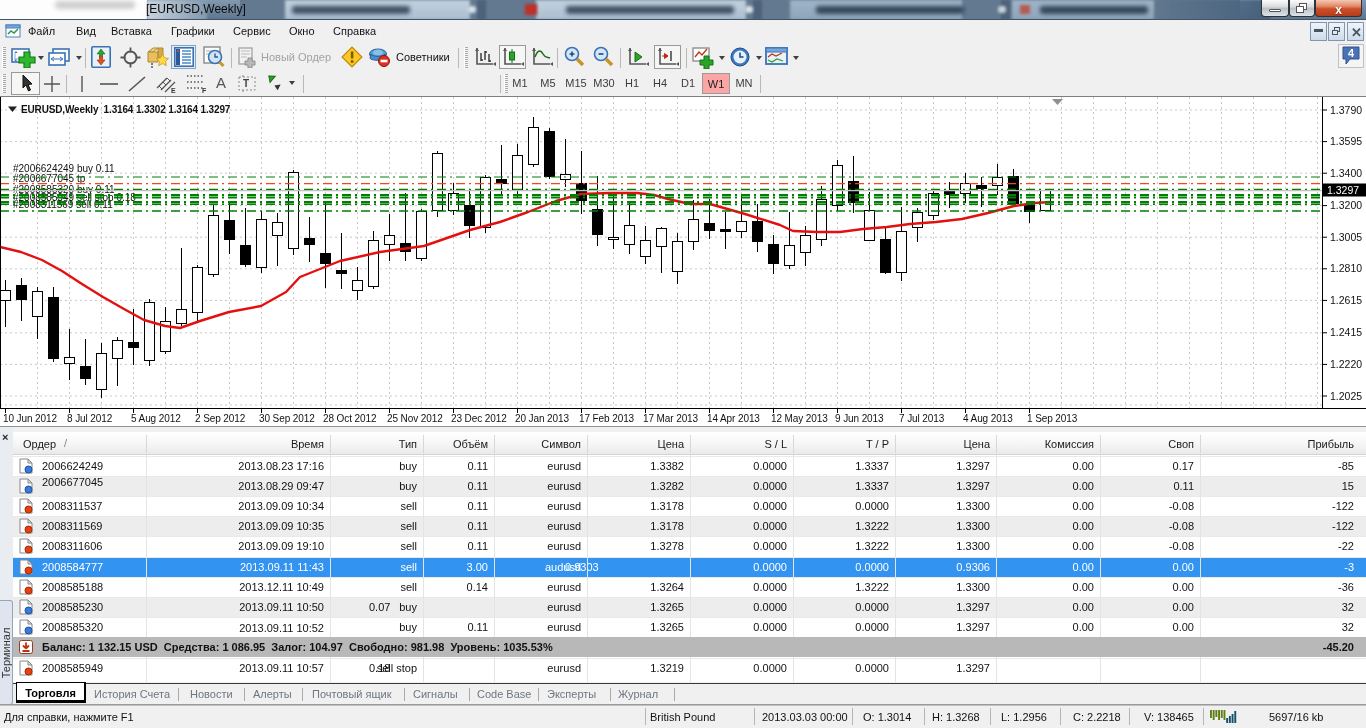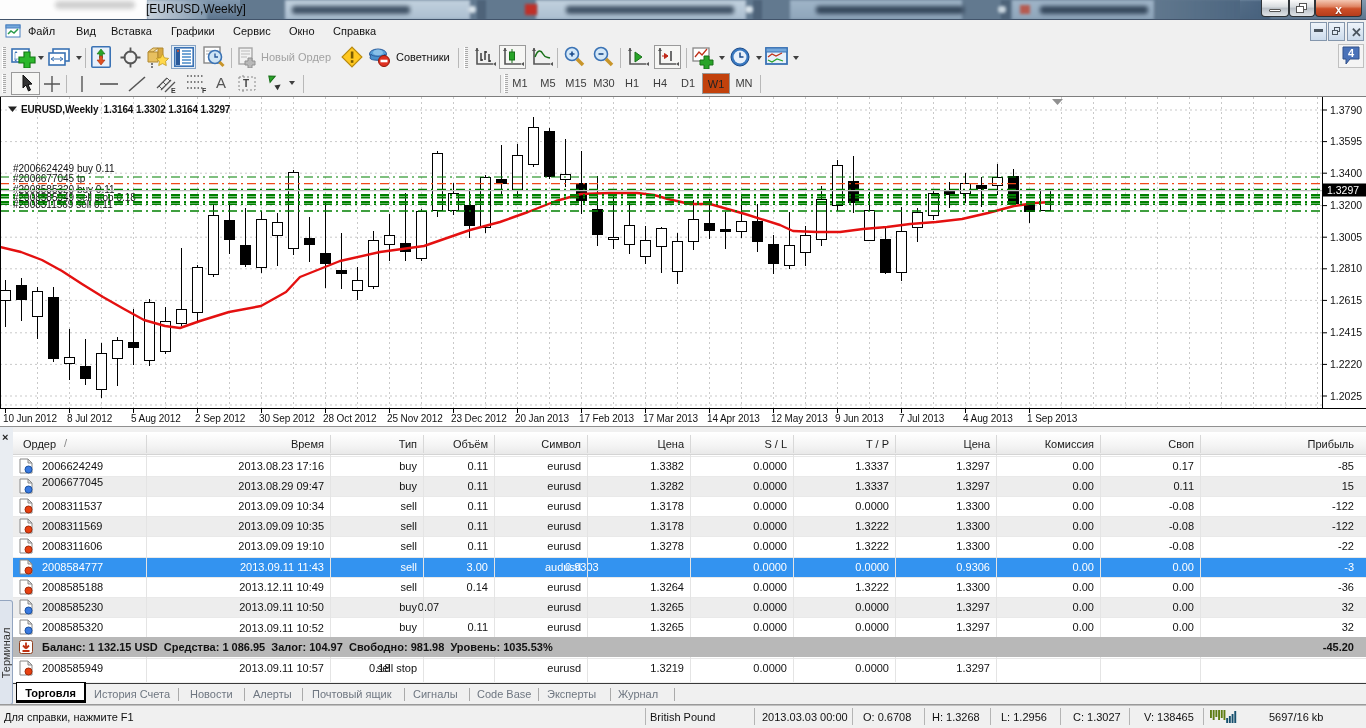--- a/index.html
+++ b/index.html
@@ -247,21 +247,21 @@
 <div class="sep2" style="left:303px"></div>
 <div class="sep2" style="left:500px"></div>
 <div class="grip" style="left:504px;top:74px;height:19px"></div>
 <div class="tfb" style="left:506px">M1</div>
 <div class="tfb" style="left:534px">M5</div>
 <div class="tfb" style="left:562px">M15</div>
 <div class="tfb" style="left:590px">M30</div>
 <div class="tfb" style="left:618px">H1</div>
 <div class="tfb" style="left:646px">H4</div>
 <div class="tfb" style="left:674px">D1</div>
-<div class="tfb" style="left:702px;background:#c2410c;border:1px solid #9a9a9a;color:#222">W1</div>
+<div class="tfb" style="left:702px;background:#fca5a5;border:1px solid #9a9a9a;color:#222">W1</div>
 <div class="tfb" style="left:730px">MN</div>
 <div class="sep2" style="left:760px"></div>
 <div class="abs" style="left:0;top:96px;width:1366px;height:1px;background:#7e7e7e"></div>
 <svg class="abs" style="left:0;top:97px" width="1366" height="329" viewBox="0 0 1366 329">
     <rect x="0" y="0" width="1366" height="329" fill="#fff"></rect>
     <line x1="37.5" y1="0" x2="37.5" y2="311" stroke="#c9c9c9" stroke-width="1" stroke-dasharray="2,3"></line>
     <line x1="69.5" y1="0" x2="69.5" y2="311" stroke="#c9c9c9" stroke-width="1" stroke-dasharray="2,3"></line>
     <line x1="101.5" y1="0" x2="101.5" y2="311" stroke="#c9c9c9" stroke-width="1" stroke-dasharray="2,3"></line>
     <line x1="133.5" y1="0" x2="133.5" y2="311" stroke="#c9c9c9" stroke-width="1" stroke-dasharray="2,3"></line>
     <line x1="165.5" y1="0" x2="165.5" y2="311" stroke="#c9c9c9" stroke-width="1" stroke-dasharray="2,3"></line>
@@ -678,21 +678,21 @@
 <div class="abs tt" style="left:1235px;top:580.7px;width:119px;text-align:right;color:#111">-36</div>
 <div class="abs" style="left:13px;top:596.9px;width:1353px;height:20.2px;background:#ededed"></div>
 <svg class="abs" style="left:19px;top:598.9px" width="14" height="16" viewBox="0 0 14 16">
     <path d="M1 1 h8 l4 4 v10 h-12 z" fill="#fdfdfd" stroke="#888"></path>
     <path d="M9 1 l4 4 h-4 z" fill="#e0e0e0" stroke="#888"></path>
     <circle cx="9.5" cy="11.5" r="3.5" fill="#3a7ae0" stroke="#1a50a0"></circle>
   </svg>
 <div class="abs tt" style="left:42px;top:600.9px;color:#111">2008585230</div>
 <div class="abs tt" style="left:205px;top:600.9px;width:119px;text-align:right;color:#111">2013.09.11 10:50</div>
 <div class="abs tt" style="left:298px;top:600.9px;width:119px;text-align:right;color:#111">buy</div>
-<div class="abs tt" style="left:369px;top:600.9px;width:119px;text-align:center;color:#111">0.07</div>
+<div class="abs tt" style="left:369px;top:600.9px;width:119px;text-align:left;color:#111">0.07</div>
 <div class="abs tt" style="left:462px;top:600.9px;width:119px;text-align:right;color:#111">eurusd</div>
 <div class="abs tt" style="left:565px;top:600.9px;width:119px;text-align:right;color:#111">1.3265</div>
 <div class="abs tt" style="left:668px;top:600.9px;width:119px;text-align:right;color:#111">0.0000</div>
 <div class="abs tt" style="left:770px;top:600.9px;width:119px;text-align:right;color:#111">0.0000</div>
 <div class="abs tt" style="left:871px;top:600.9px;width:119px;text-align:right;color:#111">1.3297</div>
 <div class="abs tt" style="left:975px;top:600.9px;width:119px;text-align:right;color:#111">0.00</div>
 <div class="abs tt" style="left:1075px;top:600.9px;width:119px;text-align:right;color:#111">0.00</div>
 <div class="abs tt" style="left:1235px;top:600.9px;width:119px;text-align:right;color:#111">32</div>
 <svg class="abs" style="left:19px;top:619.1px" width="14" height="16" viewBox="0 0 14 16">
     <path d="M1 1 h8 l4 4 v10 h-12 z" fill="#fdfdfd" stroke="#888"></path>
@@ -780,24 +780,24 @@
 <div class="abs" style="left:645px;top:708px;width:1px;height:17px;background:#b4b4b4"></div>
 <div class="abs" style="left:754px;top:708px;width:1px;height:17px;background:#b4b4b4"></div>
 <div class="abs" style="left:852px;top:708px;width:1px;height:17px;background:#b4b4b4"></div>
 <div class="abs" style="left:924px;top:708px;width:1px;height:17px;background:#b4b4b4"></div>
 <div class="abs" style="left:990px;top:708px;width:1px;height:17px;background:#b4b4b4"></div>
 <div class="abs" style="left:1060px;top:708px;width:1px;height:17px;background:#b4b4b4"></div>
 <div class="abs" style="left:1129px;top:708px;width:1px;height:17px;background:#b4b4b4"></div>
 <div class="abs" style="left:1203px;top:708px;width:1px;height:17px;background:#b4b4b4"></div>
 <div class="abs tt" style="left:650px;top:711px">British Pound</div>
 <div class="abs tt" style="left:762px;top:711px">2013.03.03 00:00</div>
-<div class="abs tt" style="left:863px;top:711px">O: 0.6708</div>
+<div class="abs tt" style="left:863px;top:711px">O: 1.3014</div>
 <div class="abs tt" style="left:932px;top:711px">H: 1.3268</div>
 <div class="abs tt" style="left:1001px;top:711px">L: 1.2956</div>
-<div class="abs tt" style="left:1073px;top:711px">C: 1.3027</div>
+<div class="abs tt" style="left:1073px;top:711px">C: 2.2218</div>
 <div class="abs tt" style="left:1144px;top:711px">V: 138465</div>
 <div class="abs tt" style="left:1269px;top:711px">5697/16 kb</div>
 <svg class="abs" style="left:1210px;top:710px" width="28" height="14" viewBox="0 0 28 14">
     <rect x="0.0" y="0" width="1.9" height="8" fill="#5f7d14"></rect>
     <rect x="2.7" y="0" width="1.9" height="10" fill="#5f7d14"></rect>
     <rect x="5.4" y="0" width="1.9" height="7" fill="#5f7d14"></rect>
     <rect x="8.100000000000001" y="0" width="1.9" height="10" fill="#5f7d14"></rect>
     <rect x="10.8" y="0" width="1.9" height="8" fill="#5f7d14"></rect>
     <rect x="13.5" y="0" width="1.9" height="10" fill="#5f7d14"></rect>
     <rect x="16.200000000000003" y="8" width="1.9" height="5" fill="#16506e"></rect>

